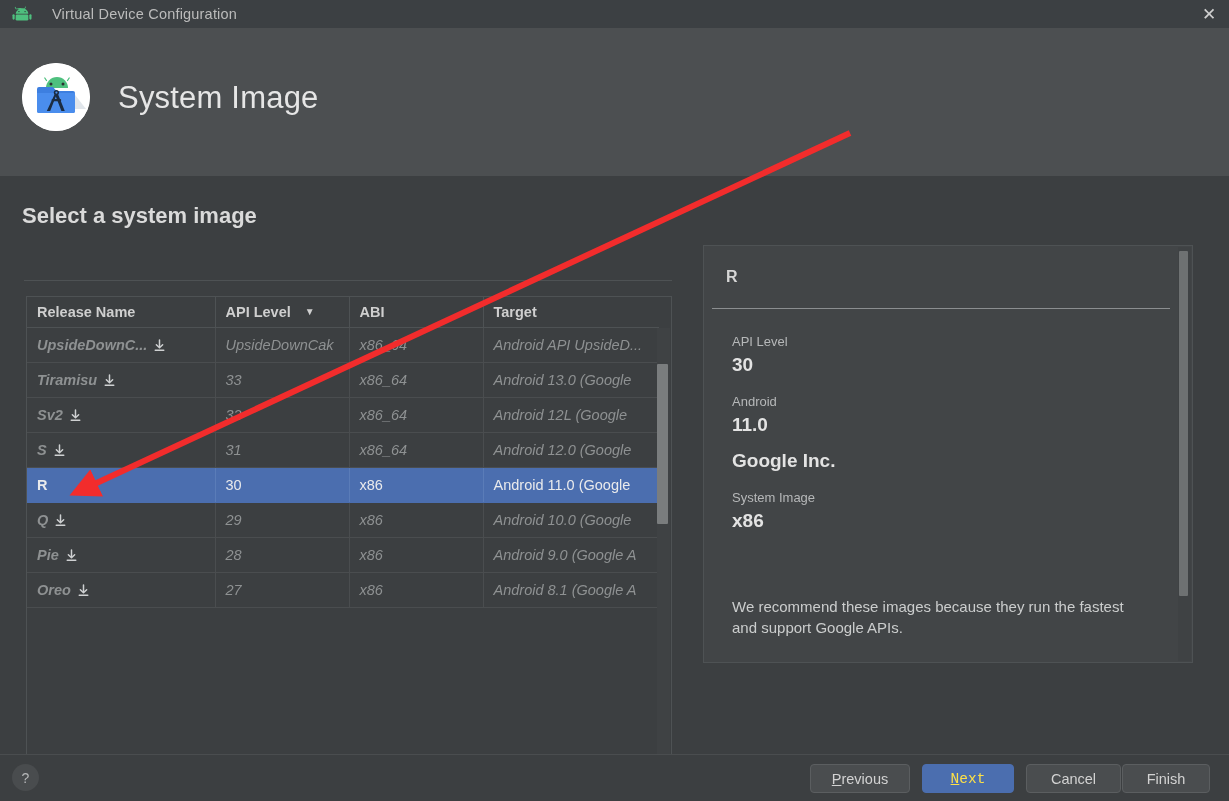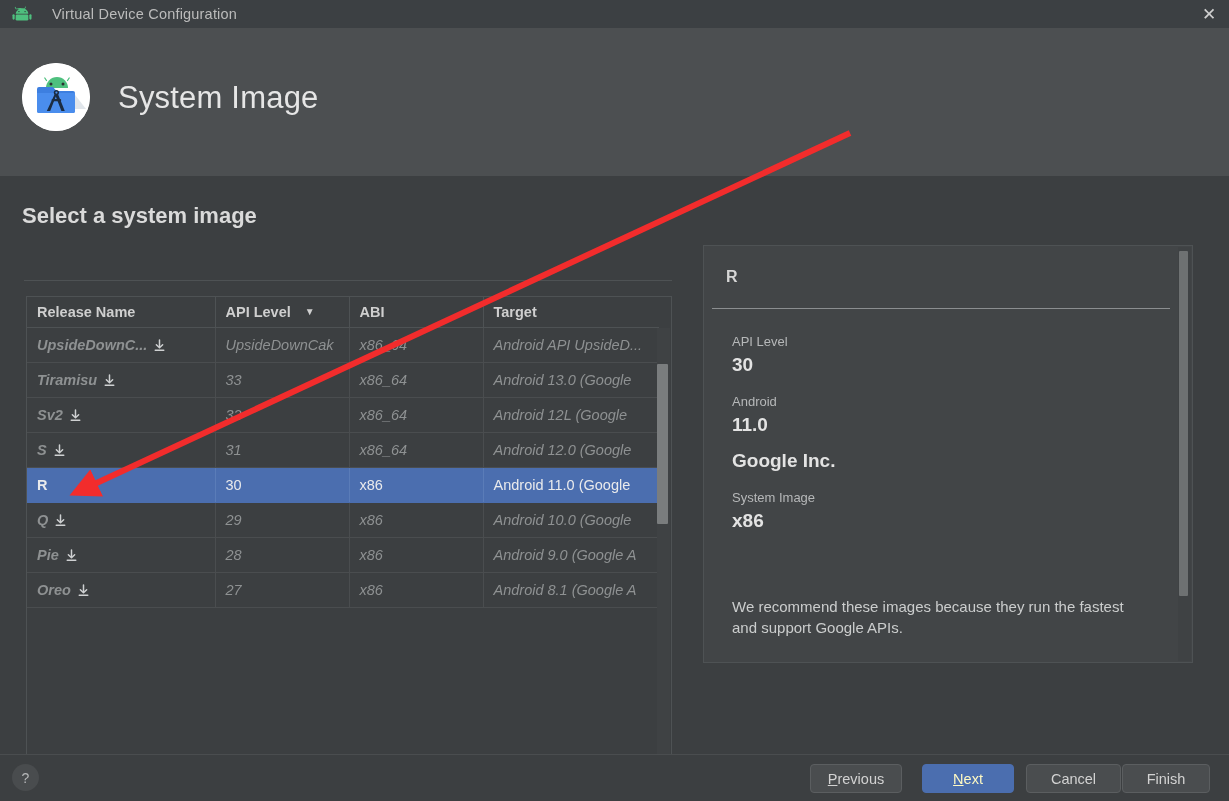--- a/index.html
+++ b/index.html
@@ -147,22 +147,22 @@
     display: flex; align-items: center; justify-content: center;
     color: #b6b8b9; font-size: 14px; cursor: default;
   }
   .btn {
     position: absolute; top: 9px; height: 29px;
     border: 1px solid #5b5e60; border-radius: 4px; background: #4a4d4f;
     color: #d2d2d2; font-size: 14.5px;
     display: flex; align-items: center; justify-content: center; cursor: default;
   }
   .btn u { text-decoration: underline; }
-  .btn.primary { background: #4b6eaf; border-color: #4b6eaf; color: #fef9c3; }
-  .btn-prev   { left: 810px; width: 92px; }
+  .btn.primary { background: #4b6eaf; border-color: #4b6eaf; color: #fde047; font-family: Liberation Mono, monospace; }
+  .btn-prev   { left: 810px; width: 100px; }
   .btn-next   { left: 922px; width: 92px; }
   .btn-cancel { left: 1026px; width: 95px; }
   .btn-finish { left: 1122px; width: 88px; }
 
   
   .arrow-layer {
     position: absolute; left: 0; top: 0; width: 1229px; height: 801px;
     pointer-events: none;
   }
 </style>

